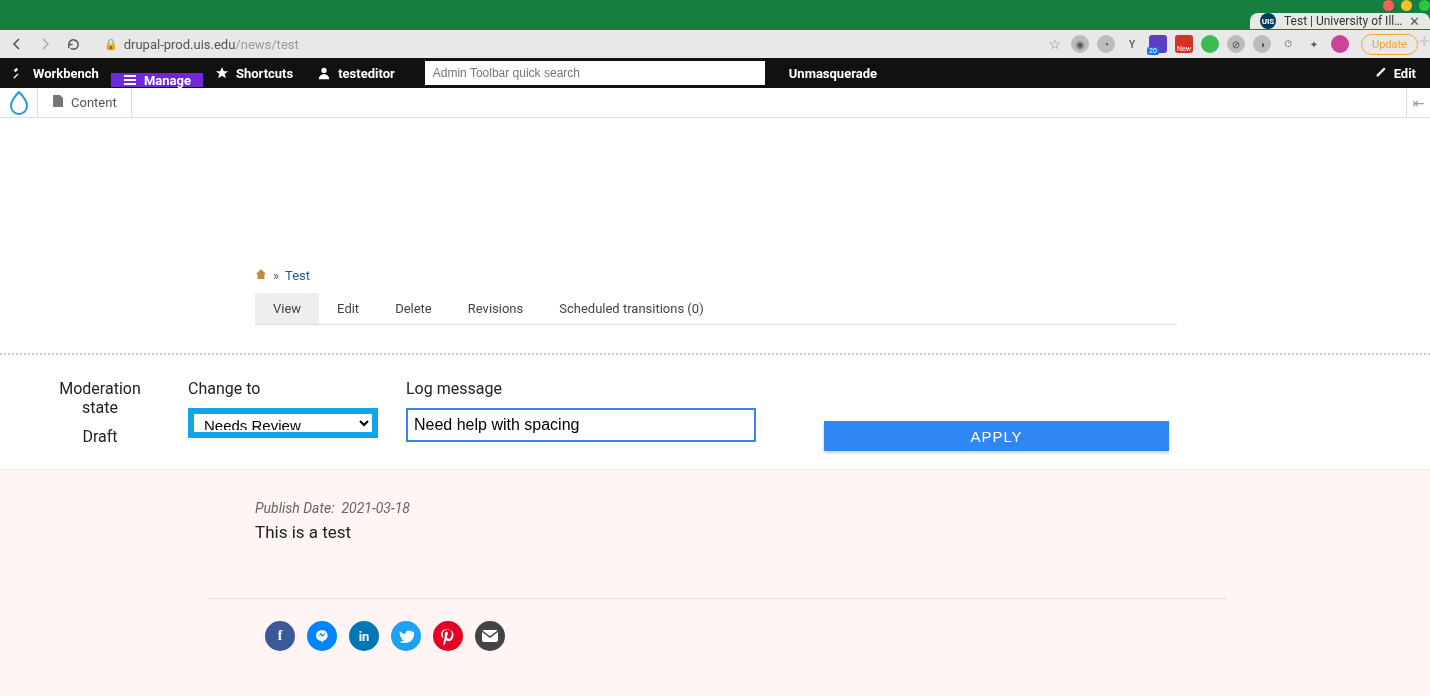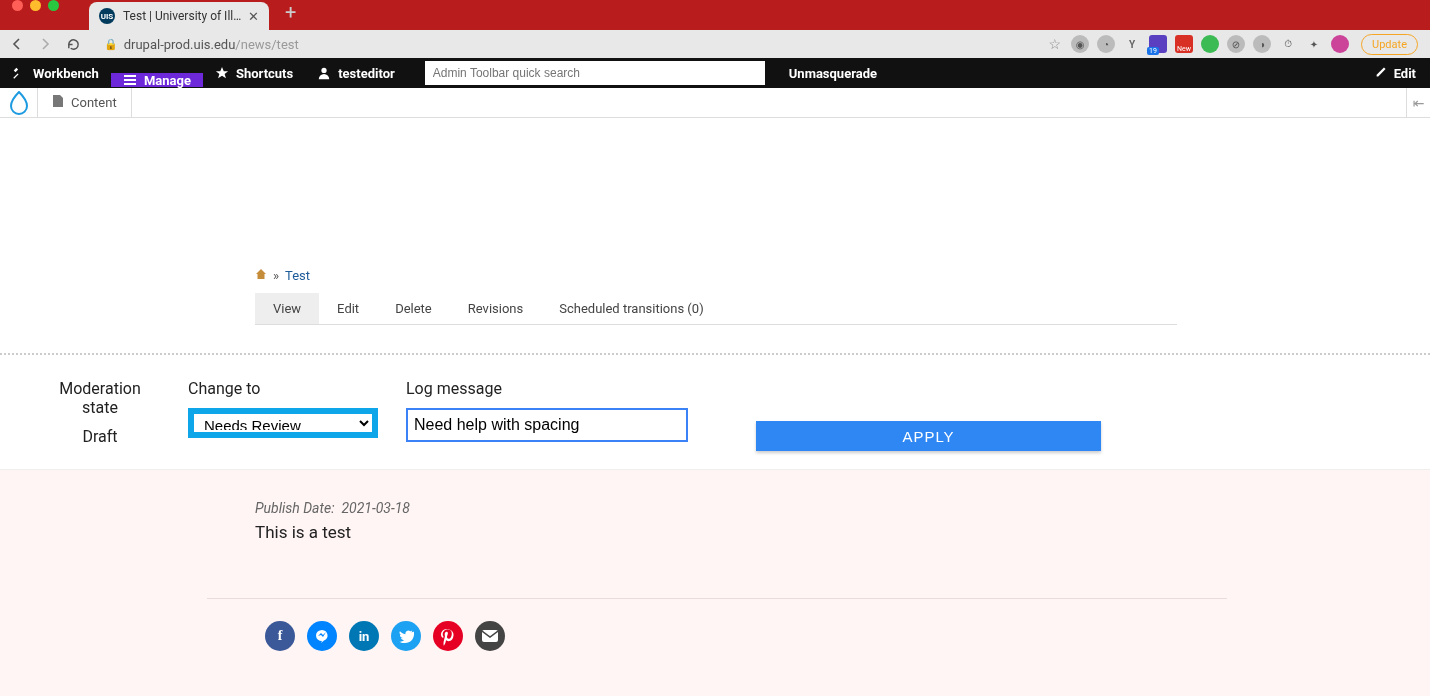--- a/index.html
+++ b/index.html
@@ -1,20 +1,20 @@
 <!DOCTYPE html>
 <html><head>
 <meta charset="utf-8">
 <style>
   * { box-sizing: border-box; }
   html, body { margin:0; padding:0; font-family: -apple-system, BlinkMacSystemFont, "Segoe UI", Roboto, Helvetica, Arial, sans-serif; font-size:14px; color:#222; }
   body { width:1430px; height:696px; overflow:hidden; background:#fff; }
 
   
-  .browser-top { background:#b91c1c; height:30px; display:flex; align-items:flex-start; }
+  .browser-top { background:#15803d; height:30px; display:flex; align-items:flex-end;flex-direction:column; }
   .traffic { display:flex; gap:7px; margin-left:12px; }
   .tl { width:11px; height:11px; border-radius:50%; }
   .tl.red{background:#ff5f57;} .tl.yellow{background:#ffbd2e;} .tl.green{background:#28c840;}
   .tab { margin-left:30px; background:#e8e8e9; height:28px; border-radius:8px 8px 0 0; display:flex; align-items:center; padding:0 10px; width:180px; position:relative; margin-top:2px;}
   .favicon { width:16px; height:16px; border-radius:50%; background:#003a5d; color:#fff; font-size:8px; display:flex; align-items:center; justify-content:center; font-weight:bold; margin-right:8px;}
   .tab-title { font-size:12px; color:#333; white-space:nowrap; overflow:hidden; text-overflow:ellipsis; flex:1;}
   .tab-close { font-size:13px; color:#555; margin-left:6px;}
   .new-tab { color:#ccc; font-size:20px; margin-left:16px;}
 
   .url-bar-row { background:#e8e8e9; height:28px; display:flex; align-items:center; padding:0 8px; gap:10px; }
@@ -57,21 +57,21 @@
   .ptab{ padding:8px 18px; color:#444; font-size:13px; cursor:pointer;}
   .ptab.active{ background:#eee; }
 
   .dashed-sep{border-top:2px dotted #ccc; margin-top:28px;}
 
   .mod-row{ display:flex; padding:24px 40px 18px 40px; align-items:flex-start; gap:28px;}
   .mod-col{display:flex;flex-direction:column;gap:10px;}
   .mod-label{font-size:16px;color:#222;}
   .mod-val{font-size:16px;}
   select.state-select{ width:190px; height:30px; font-size:15px; padding:2px 6px; border:6px solid #0ea5e9; background:#fff;}
-  input.log-input{ width:282px; height:34px; font-size:16px; padding:2px 6px; border:2px solid #3b82f6; outline:none;}
+  input.log-input{ width:350px; height:34px; font-size:16px; padding:2px 6px; border:2px solid #3b82f6; outline:none;}
   .apply-btn{ margin-top:10px; width:345px; height:30px; background:#2f87f3; color:#fff; border:none; font-size:15px; letter-spacing:1px; cursor:pointer; box-shadow:0 2px 3px rgba(0,0,0,.2);}
 
   .content-area{ background:#fff5f5; border-top:1px solid #eee; padding:30px 0 40px 0; min-height:250px;}
   .content-inner{ margin-left:255px; width:922px;}
   .pubdate{ font-style:italic; color:#666; font-size:14px;}
   .body-text{ font-size:17px; color:#222; margin-top:6px;}
   .hr-light{border:none;border-top:1px solid #e8dcdc;margin:56px 0 22px -48px;width:1020px;}
   .social-row{display:flex;gap:12px;margin-left:10px;}
   .sbtn{width:30px;height:30px;border-radius:50%;display:flex;align-items:center;justify-content:center;color:#fff;}
   .fb{background:#3b5998;} .msgr{background:#0084ff;} .li{background:#0077b5;} .tw{background:#1da1f2;} .pin{background:#fff;} .mail{background:#444;}
@@ -115,21 +115,21 @@
     <span class="url-text">
       <span>drupal-prod.uis.edu</span><span class="path">/news/test</span>
     </span>
   </div>
   <span class="star">☆</span>
   <div class="chrome-icons">
     <div class="cicon">◉</div>
     <div class="cicon">◔</div>
     <div class="cicon" style="background:none;color:#666;font-weight:bold;">Y</div>
     <div class="ext-badge">
-        <span class="bnum">19</span>
+        <span class="bnum">20</span>
       </div>
     <div class="ext-badge2">
         <span>New</span>
       </div>
     <div class="cicon" style="background:#3cba54;"></div>
     <div class="cicon">⊘</div>
     <div class="cicon">◑</div>
     <div class="cicon" style="background:none;">⏱</div>
     <div class="cicon" style="background:none;">✦</div>
     <div class="cicon" style="background:#c49;"></div>

